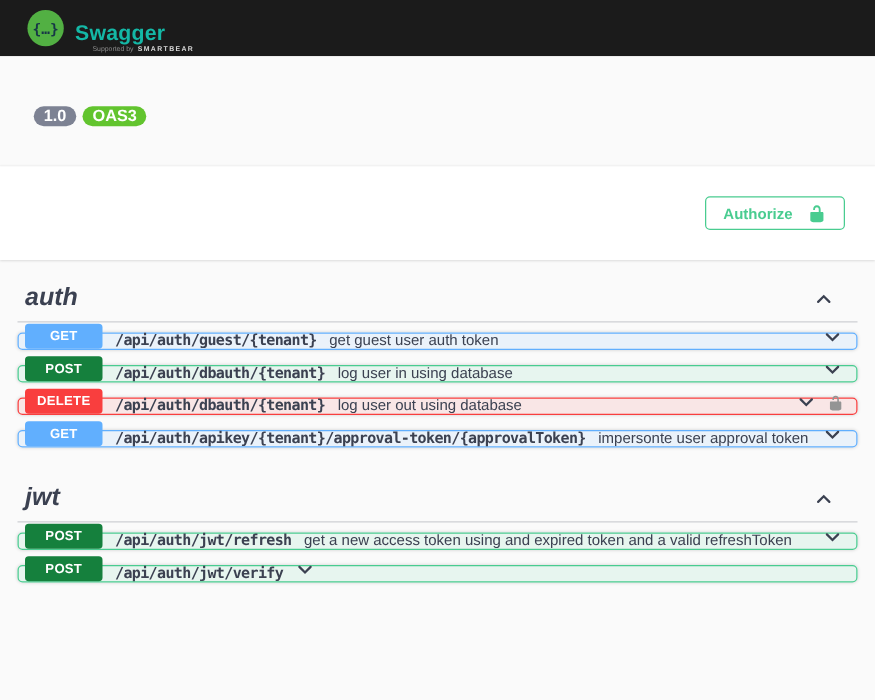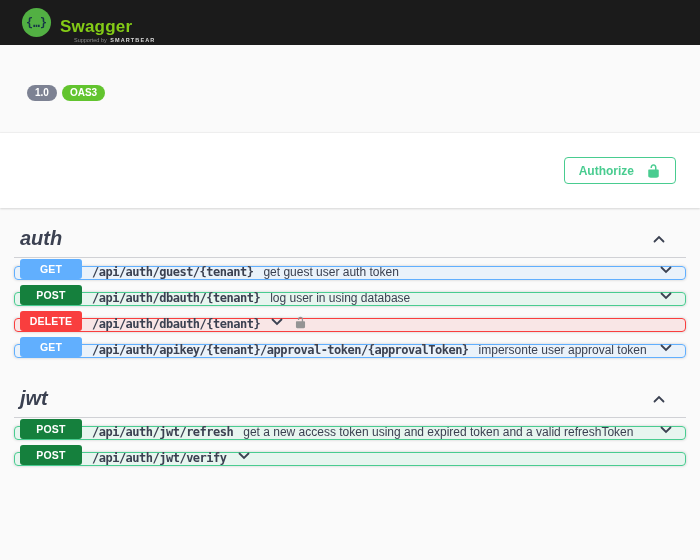--- a/index.html
+++ b/index.html
@@ -14,38 +14,38 @@
   .topbar {
     height: 45px;
     background: #1b1b1b;
     display: flex;
     align-items: center;
     padding: 0 21px;
   }
   .brand-link { display: flex; align-items: center; text-decoration: none; cursor: pointer; }
   .logo-svg { width: 31px; height: 31px; }
   .brand-col { margin-left: 8px; display: flex; flex-direction: column; }
-  .brand-name { color: #84cc16; font-size: 17px; font-weight: 700; line-height: 18px; letter-spacing: .2px; margin-top: 16px; }
+  .brand-name { color: #14b8a6; font-size: 17px; font-weight: 700; line-height: 18px; letter-spacing: .2px; margin-top: 16px; }
   .brand-tagline { margin-top: 1px; margin-left: 14px; font-size: 5.5px; line-height: 7px; white-space: nowrap; }
   .tagline-prefix { color: #8d8d8d; }
   .tagline-brand { color: #d9d9d9; font-weight: 700; letter-spacing: 1.1px; margin-left: 2px; }
 
   
   .info-section { background: #fafafa; padding: 37px 20px 32px; }
   .api-title {
     font-size: 34px;
     font-weight: 700;
     line-height: 38px;
     color: #3b4151;
     display: flex;
     align-items: flex-start;
   }
   .badges { display: flex; gap: 5px; margin-left: 7px; margin-top: 3px; }
   .pill {
-    font-size: 10px;
+    font-size: 13px;
     font-weight: 700;
     color: #ffffff;
     padding: 3px 8px;
     border-radius: 57px;
     line-height: 10px;
   }
   .pill.version { background: #7d8293; }
   .pill.oas { background: #62c42e; }
 
   
@@ -203,20 +203,21 @@
       <span class="op-right">
         <svg width="18" height="18" viewBox="0 0 18 18">
             <polyline points="4.5,6.5 9,11 13.5,6.5" fill="none" stroke="#3b4151" stroke-width="1.8" stroke-linecap="round"></polyline>
           </svg>
       </span>
     </div>
 
     <div class="opblock delete">
       <span class="method delete">DELETE</span>
       <span class="op-path">/api/auth/dbauth/{tenant}</span>
+      <span class="op-desc">log user out using database</span>
       <span class="op-right">
         <svg width="18" height="18" viewBox="0 0 18 18">
             <polyline points="4.5,6.5 9,11 13.5,6.5" fill="none" stroke="#3b4151" stroke-width="1.8" stroke-linecap="round"></polyline>
           </svg>
         <svg width="13" height="15" viewBox="0 0 20 20" fill="#949494">
           <path d="M15.8 8H14V5.6C14 2.703 12.665 1 10 1 7.334 1 6 2.703 6 5.6V6h2v-.801C8 3.754 8.797 3 10 3c1.203 0 2 .754 2 2.199V8H4c-.553 0-1 .646-1 1.199V17c0 .549.428 1.139.951 1.307l1.197.387c.553.18 1.453.306 2.004.306h5.698c.549 0 1.449-.126 2.002-.306l1.197-.387c.522-.167.951-.757.951-1.307V9.199C17 8.646 16.352 8 15.8 8z"></path>
         </svg>
       </span>
     </div>
 

